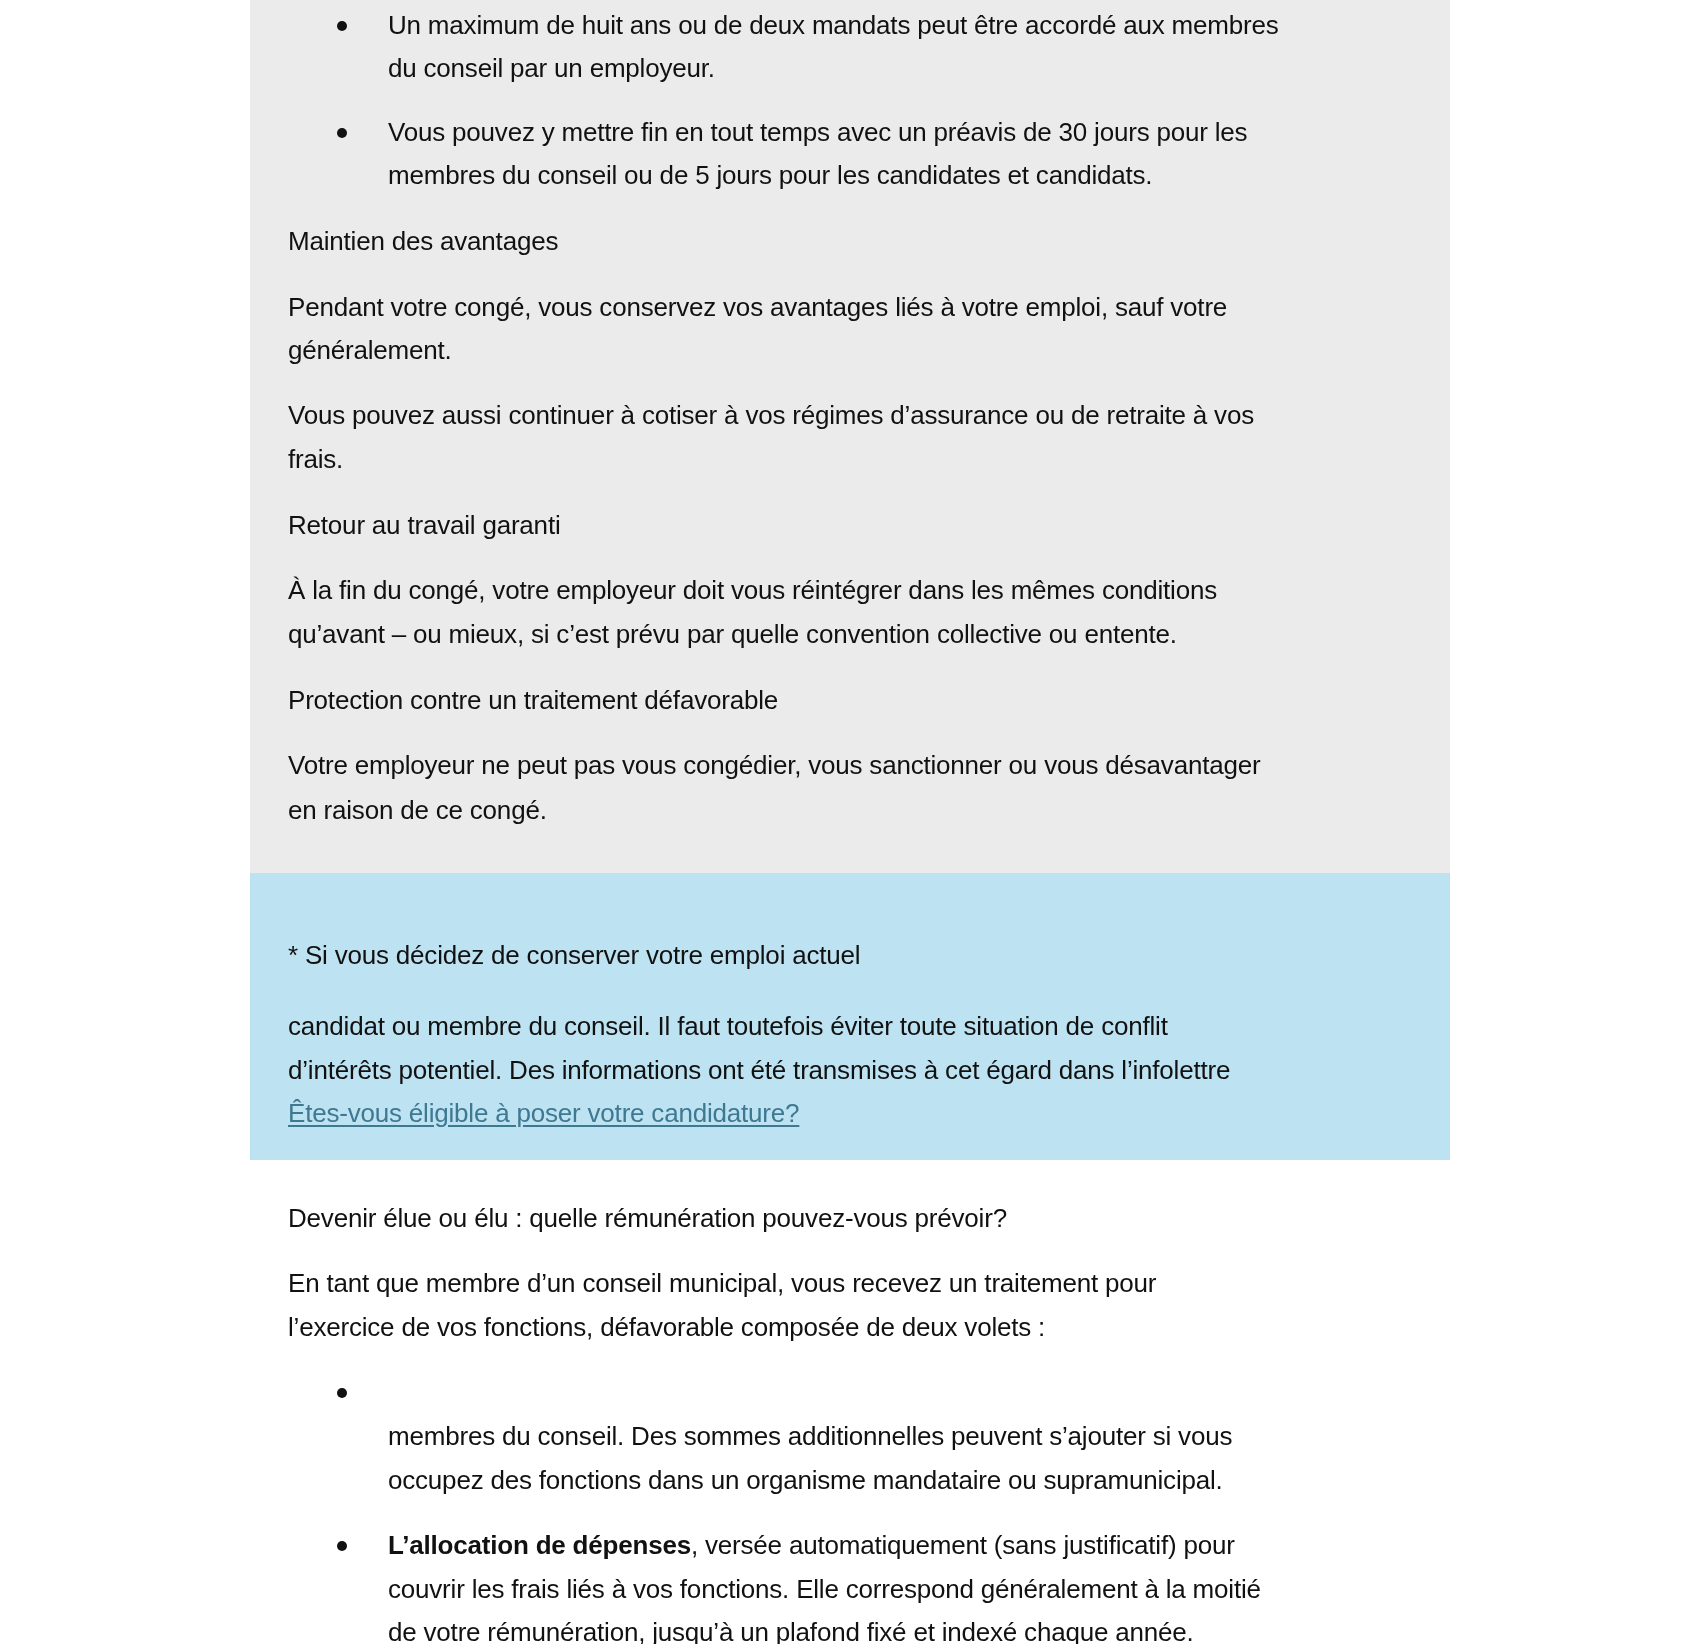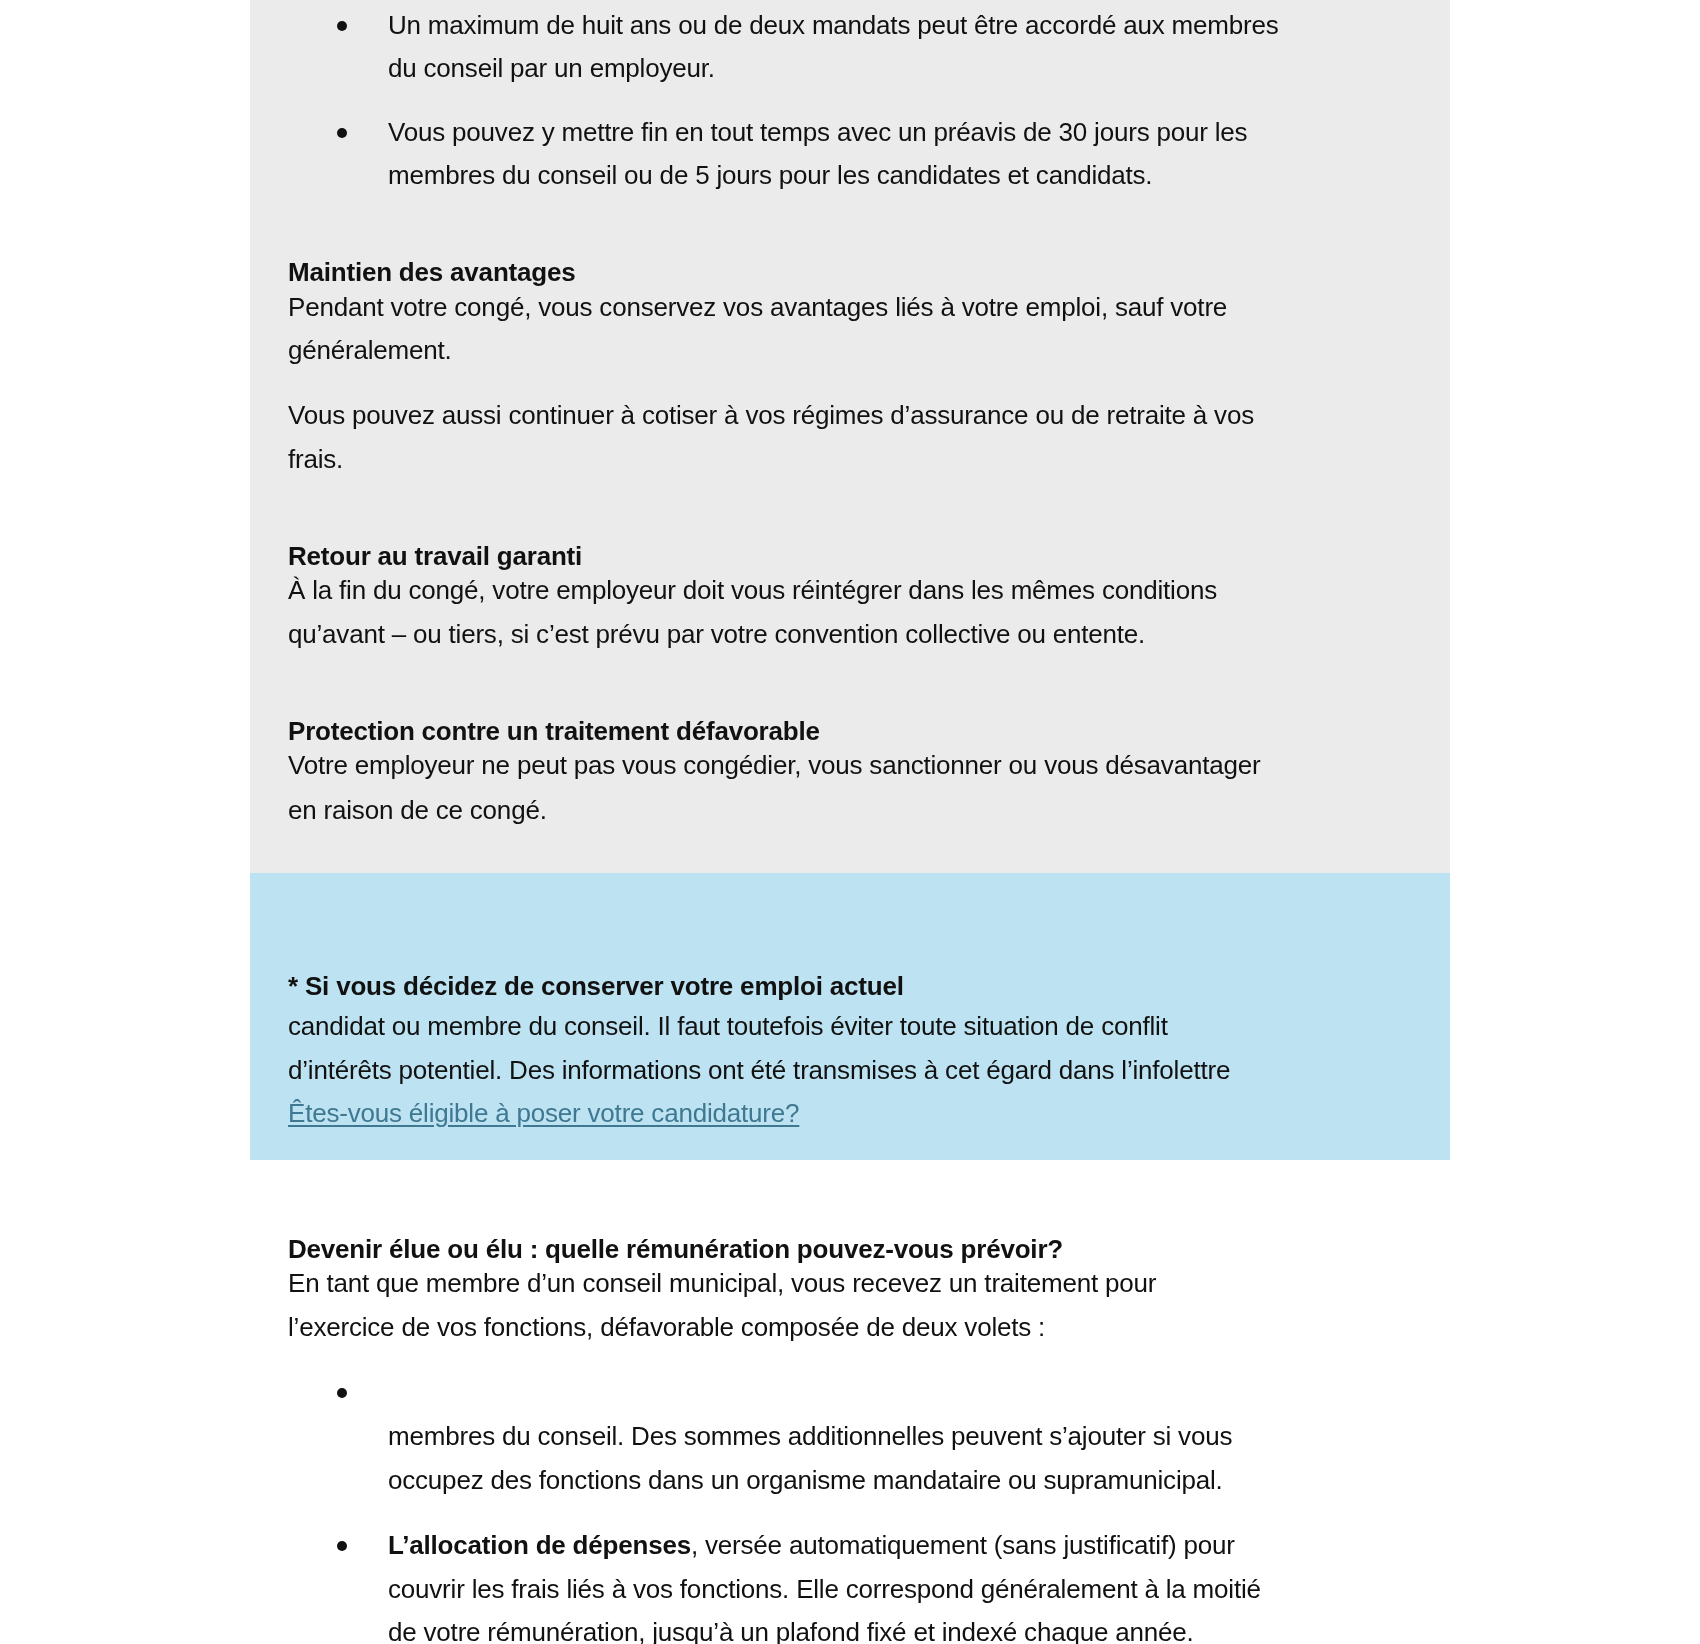--- a/index.html
+++ b/index.html
@@ -2,21 +2,21 @@
 <html><head>
   <meta charset="utf-8">
   <style>
     html, body { margin: 0; padding: 0; background: #ffffff; }
     body { width: 1700px; height: 1644px; position: relative; overflow: hidden;
       font-family: "Liberation Sans", "DejaVu Sans", sans-serif; color: #111; }
     .page { position: absolute; left: 0; top: 0; width: 1700px; height: 1644px; }
     .gray-box { position: absolute; left: 250px; top: 0; width: 1200px; height: 873px; background: #ebebeb; }
     .blue-box { position: absolute; left: 250px; top: 873px; width: 1200px; height: 287px; background: #bde2f1; }
     .line { position: absolute; left: 288px; font-size: 26px; line-height: 30px; white-space: nowrap; letter-spacing: -0.2px; }
-    .h { font-weight: bold; margin-top: 31px; }
+    .h { font-weight: normal; }
     .bullet-line { left: 388px; }
     .dot { position: absolute; left: 337px; width: 10px; height: 10px; border-radius: 50%; background: #111; }
     .link { color: #3e7891; text-decoration: underline; text-underline-offset: 3px; text-align: right; }
   </style>
 </head>
 <body>
 
 <div class="page">
   <div class="gray-box"></div>
   <div class="blue-box"></div>
@@ -30,21 +30,21 @@
   <div class="line bullet-line" style="top:160px">membres du conseil ou de 5 jours pour les candidates et candidats.</div>
 
   <div class="line h" style="top:226px">Maintien des avantages</div>
   <div class="line" style="top:292px">Pendant votre congé, vous conservez vos avantages liés à votre emploi, sauf votre</div>
   <div class="line" style="top:335px">généralement.</div>
   <div class="line" style="top:400px">Vous pouvez aussi continuer à cotiser à vos régimes d’assurance ou de retraite à vos</div>
   <div class="line" style="top:444px">frais.</div>
 
   <div class="line h" style="top:510px">Retour au travail garanti</div>
   <div class="line" style="top:575px">À la fin du congé, votre employeur doit vous réintégrer dans les mêmes conditions</div>
-  <div class="line" style="top:619px">qu’avant – ou tiers, si c’est prévu par votre convention collective ou entente.</div>
+  <div class="line" style="top:619px">qu’avant – ou mieux, si c’est prévu par quelle convention collective ou entente.</div>
 
   <div class="line h" style="top:685px">Protection contre un traitement défavorable</div>
   <div class="line" style="top:750px">Votre employeur ne peut pas vous congédier, vous sanctionner ou vous désavantager</div>
   <div class="line" style="top:795px">en raison de ce congé.</div>
 
   <div class="line h" style="top:940px">* Si vous décidez de conserver votre emploi actuel</div>
   <div class="line" style="top:1011px">candidat ou membre du conseil. Il faut toutefois éviter toute situation de conflit</div>
   <div class="line" style="top:1055px">d’intérêts potentiel. Des informations ont été transmises à cet égard dans l’infolettre</div>
   <a class="line link" style="top:1098px">Êtes-vous éligible à poser votre candidature?</a>
 

